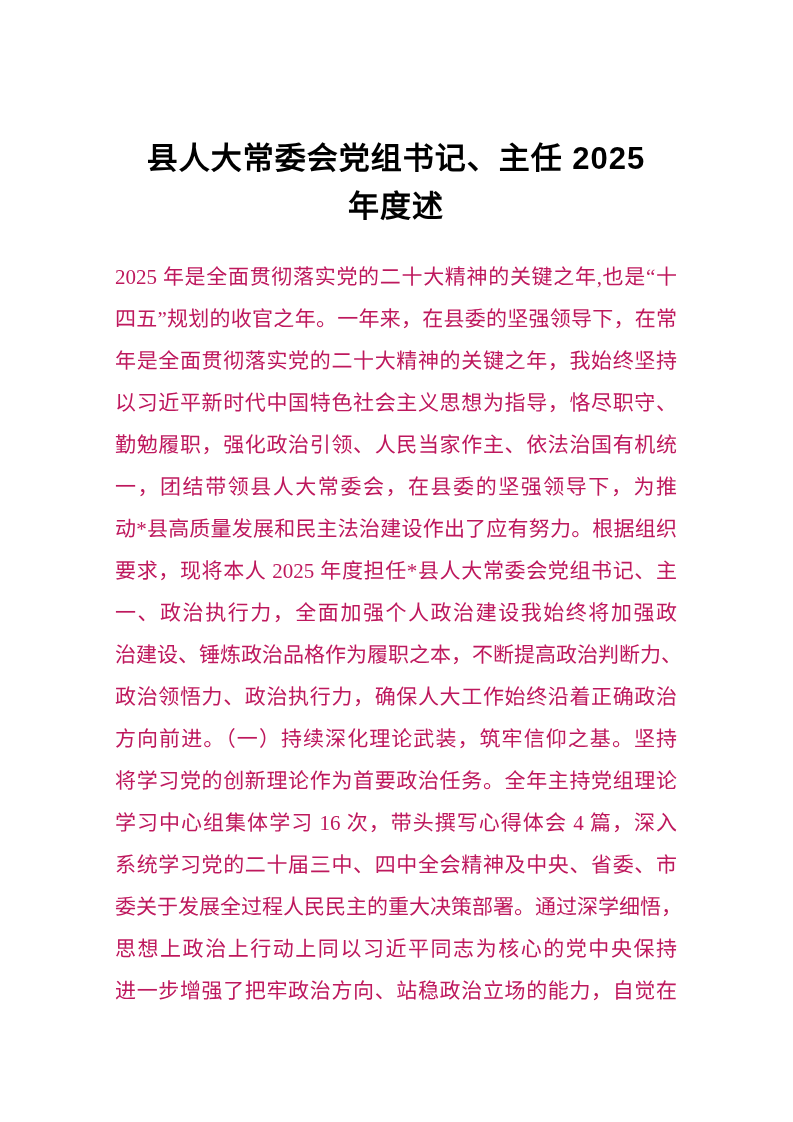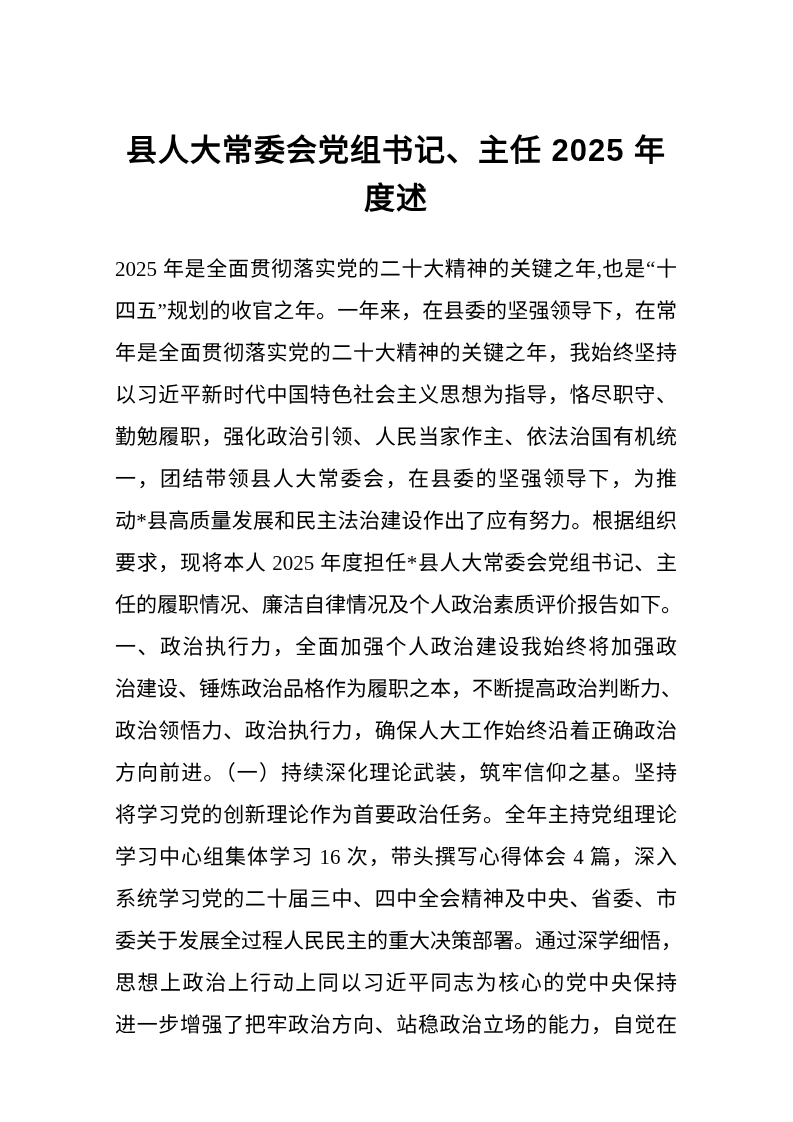--- a/index.html
+++ b/index.html
@@ -28,51 +28,50 @@
     color: #000000;
     letter-spacing: 1px;
   }
   .doc-title .title-line {
     display: block;
   }
   .doc-body {
     margin-top: 25px;
     font-size: 21px;
     line-height: 42px;
-    color: #000000;
+    color: #be185d;
   }
   .body-line {
     display: block;
     width: 100%;
     text-align: justify;
     text-align-last: justify;
     text-justify: inter-character;
     white-space: nowrap;
     overflow: hidden;
   }
 </style>
 </head>
 <body>
 
 <div class="page">
 
-  <h1 class="doc-title" style="margin:8px;">
+  <h1 class="doc-title" style="margin:16px;">
     <span class="title-line">县人大常委会党组书记、主任 2025 年度述</span>
   </h1>
 
   <div class="doc-body">
     <span class="body-line">2025 年是全面贯彻落实党的二十大精神的关键之年,也是“十</span>
     <span class="body-line">四五”规划的收官之年。一年来，在县委的坚强领导下，在常</span>
     <span class="body-line">年是全面贯彻落实党的二十大精神的关键之年，我始终坚持</span>
     <span class="body-line">以习近平新时代中国特色社会主义思想为指导，恪尽职守、</span>
     <span class="body-line">勤勉履职，强化政治引领、人民当家作主、依法治国有机统</span>
     <span class="body-line">一，团结带领县人大常委会，在县委的坚强领导下，为推</span>
     <span class="body-line">动*县高质量发展和民主法治建设作出了应有努力。根据组织</span>
     <span class="body-line">要求，现将本人 2025 年度担任*县人大常委会党组书记、主</span>
-    <span class="body-line">任的履职情况、廉洁自律情况及个人政治素质评价报告如下。</span>
     <span class="body-line">一、政治执行力，全面加强个人政治建设我始终将加强政</span>
     <span class="body-line">治建设、锤炼政治品格作为履职之本，不断提高政治判断力、</span>
     <span class="body-line">政治领悟力、政治执行力，确保人大工作始终沿着正确政治</span>
     <span class="body-line">方向前进。（一）持续深化理论武装，筑牢信仰之基。坚持</span>
     <span class="body-line">将学习党的创新理论作为首要政治任务。全年主持党组理论</span>
     <span class="body-line">学习中心组集体学习 16 次，带头撰写心得体会 4 篇，深入</span>
     <span class="body-line">系统学习党的二十届三中、四中全会精神及中央、省委、市</span>
     <span class="body-line">委关于发展全过程人民民主的重大决策部署。通过深学细悟，</span>
     <span class="body-line">思想上政治上行动上同以习近平同志为核心的党中央保持</span>
     <span class="body-line">进一步增强了把牢政治方向、站稳政治立场的能力，自觉在</span>

